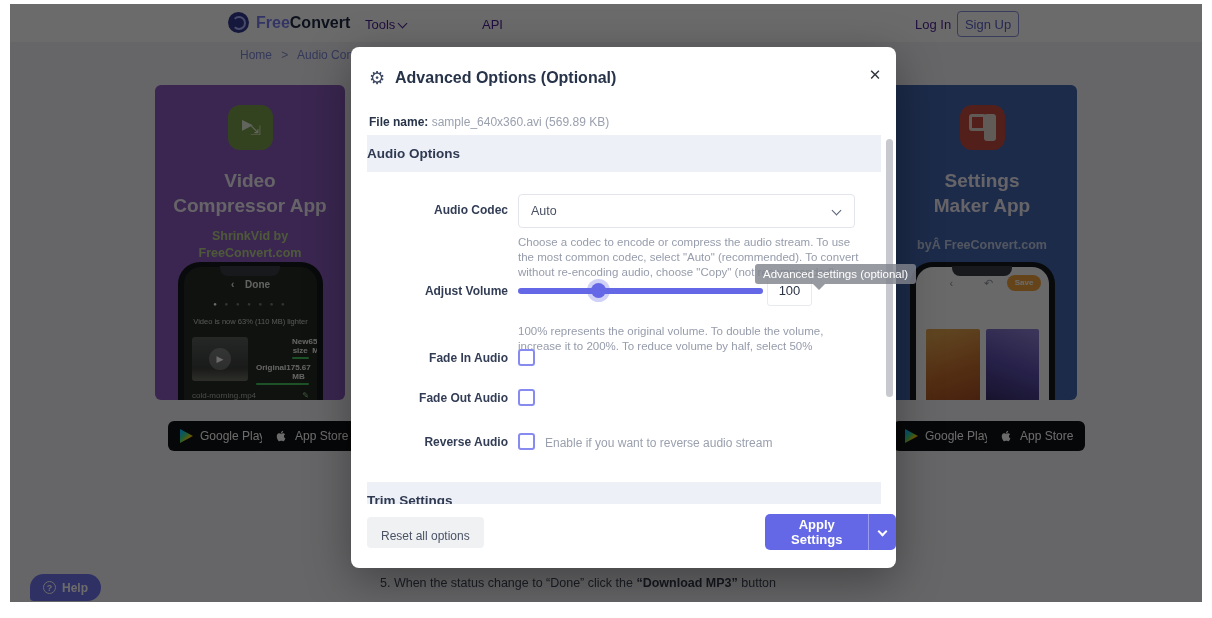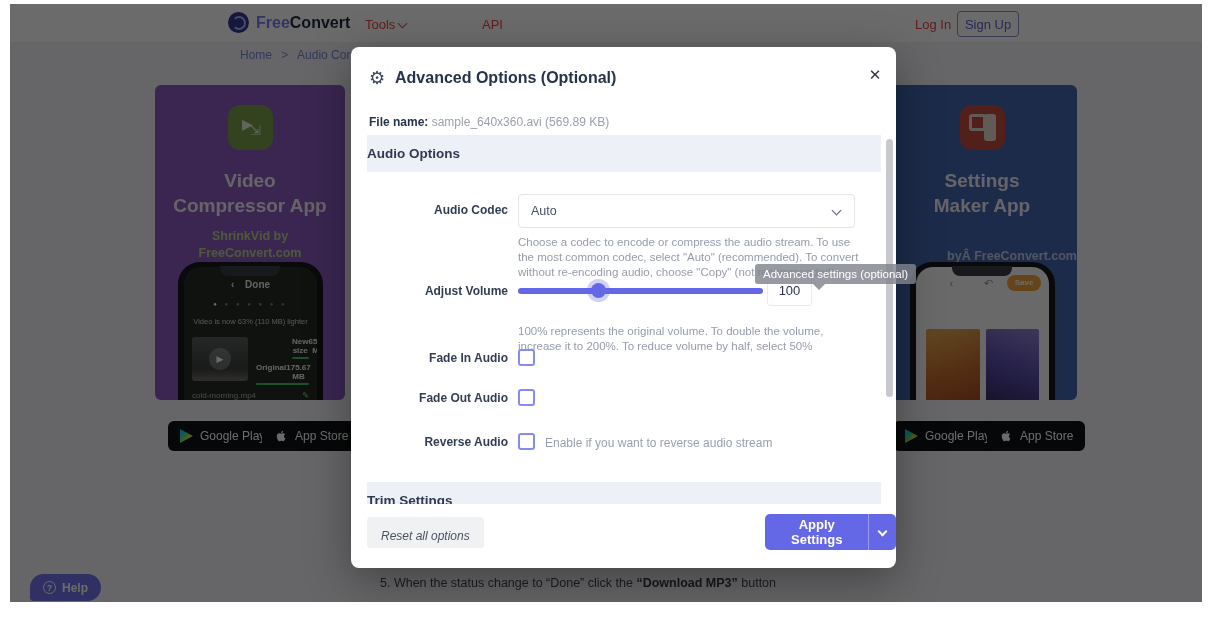--- a/index.html
+++ b/index.html
@@ -9,21 +9,21 @@
   #app { position:absolute; left:10px; top:4px; width:1192px; height:598px; background:#f3f4f7; overflow:hidden; }
 
   
   #site-header { position:absolute; left:0; top:0; width:100%; height:38px; background:#ffffff; }
   .logo { left:218px; top:8px; display:flex; align-items:center; gap:7px; cursor:pointer; }
   .logo-circle { width:21px; height:21px; border-radius:50%; background:#343a8f; position:relative; }
   .logo-circle::after { content:""; position:absolute; left:4px; top:4px; width:10px; height:10px;
     border:2.5px solid #aeb2ff; border-left-color:transparent; border-radius:50%; }
   .logo-free { color:#7a7df2; font-weight:bold; font-size:16px; }
   .logo-convert { color:#1f2a44; font-weight:bold; font-size:16px; }
-  .nav-link { top:13px; font-size:13px; color:#ef4444; cursor:pointer; }
+  .nav-link { top:13px; font-size:13px; color:#4c1d95; cursor:pointer; }
   .chev { display:inline-block; width:7px; height:7px; border-right:1.6px solid currentColor; border-bottom:1.6px solid currentColor; transform:rotate(45deg); vertical-align:2px; }
   .signup-btn { left:947px; top:7px; width:62px; height:26px; border:1px solid #8a8fd8; border-radius:4px;
     background:transparent; color:#5d63c9; font-size:13px; cursor:pointer; font-family:inherit; }
   #breadcrumb { left:230px; top:44px; font-size:12px; color:#7d86d8; }
   #breadcrumb .bc-sep { color:#8a90c9; margin:0 6px; }
   #breadcrumb .bc-link { cursor:pointer; }
 
   
   .promo-card { width:190px; height:315px; top:81px; border-radius:6px; overflow:hidden; text-align:center; }
   .card-left { left:145px; background:#8a5bbe;padding-left:8px; }
@@ -106,21 +106,21 @@
   .cb-note { position:absolute; left:178px; font-size:12px; color:#9aa0ae; }
 
   #tooltip { position:absolute; left:404px; top:217px; background:rgba(128,132,140,.82); color:#fff; font-size:11.5px;
     padding:4px 8px; border-radius:3px; white-space:nowrap; z-index:5; }
   #tooltip::after { content:""; position:absolute; left:58px; top:100%; border:6px solid transparent; border-top-color:rgba(128,132,140,.82); }
 
   #modal-scrollbar { position:absolute; left:535px; top:88px; width:7px; height:369px; }
   #modal-scrollbar .sb-thumb { position:absolute; top:4px; left:0; width:7px; height:258px; border-radius:4px; background:#c7c9ce; cursor:pointer; }
 
   #reset-btn { left:16px; top:470px; height:31px; padding:12px 14px; background:#eff1f3; border:none; border-radius:4px;
-    font-size:12px; color:#4a5264; cursor:pointer; font-family:inherit;font-style:italic; }
+    font-size:12px; color:#4a5264; cursor:pointer; font-family:inherit; }
   #apply-group { left:414px; top:467px; height:36px; display:flex; border-radius:5px; overflow:hidden; }
   #apply-btn { background:#6568e6; border:none; color:#fff; font-size:13px; font-weight:bold; padding:0 14px;
     cursor:pointer; font-family:inherit; }
   #apply-dd { width:33px; background:#6568e6; border:none; border-left:1px solid rgba(255,255,255,.35); cursor:pointer; color:#fff; }
   #apply-dd .chev { border-width:2px; }
 </style>
 </head>
 <body>
 
 <div id="app">
@@ -197,21 +197,21 @@
       </svg>
     <span>App Store</span>
   </div>
 
   <div class="abs promo-card card-right">
     <div class="app-icon icon-red"></div>
     <div class="card-title">
       <div>Settings</div>
       <div>Maker App</div>
     </div>
-    <div class="card-sub" style="top:163px;text-align:right;">byÂ FreeConvert.com</div>
+    <div class="card-sub" style="top:152px;">byÂ FreeConvert.com</div>
     <div class="phone">
       <div class="phone-notch"></div>
       <div class="screen screen-light">
         <div class="ph-row" style="top:10px; font-size:11px; color:#8a8f98;">
           <span>‹</span>
           <span style="margin-left:28px;">↶</span>
           <span style="margin-left:10px; color:#c8ccd2;">↷</span>
         </div>
         <div class="save-pill">Save</div>
         <div class="collage">

